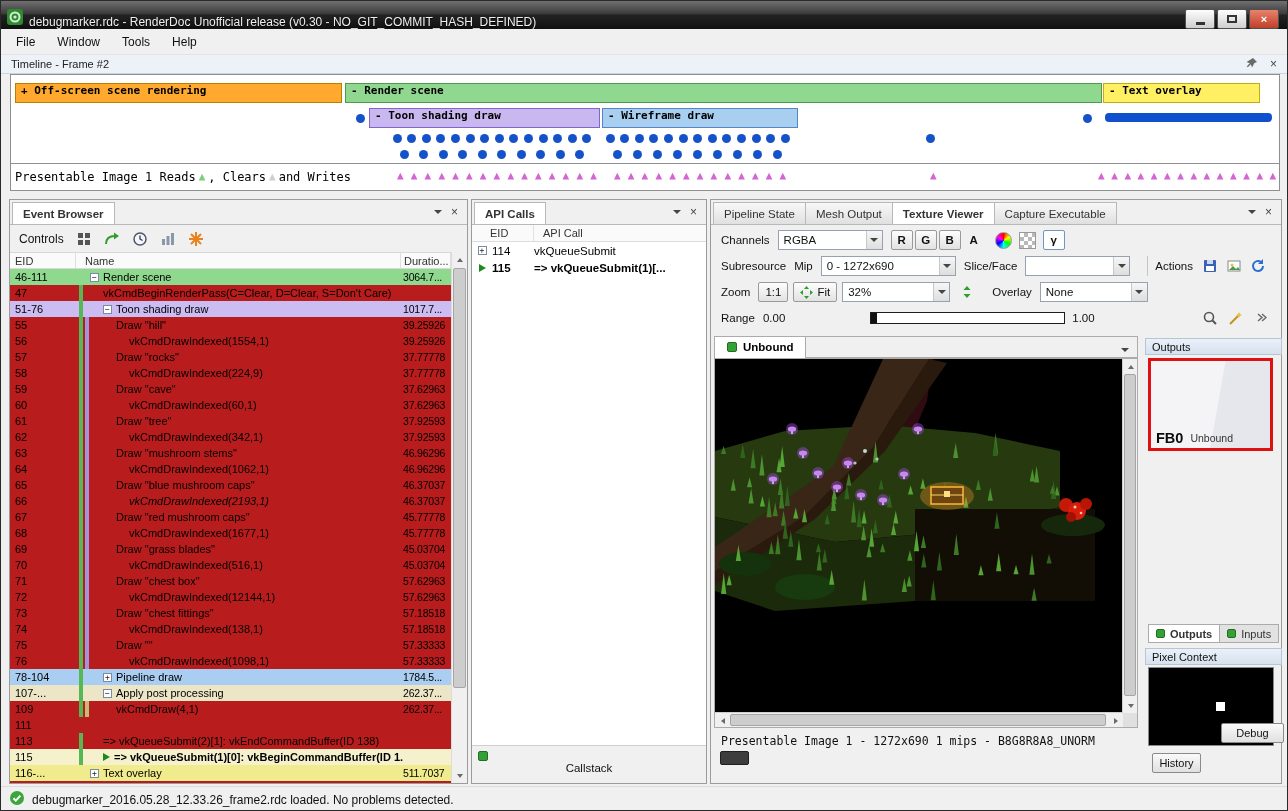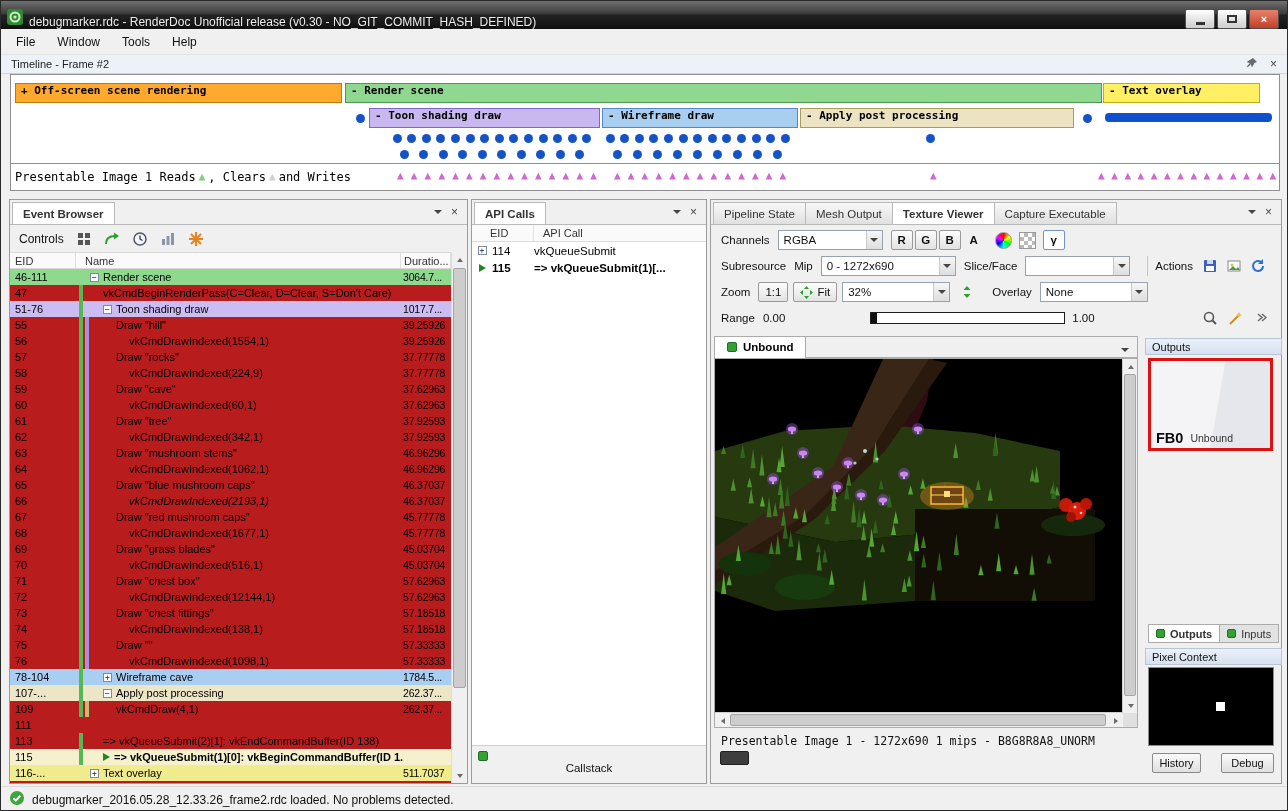--- a/index.html
+++ b/index.html
@@ -123,21 +123,21 @@
 .fb-name{font-weight:bold;font-size:14.5px;color:#0b0b0b}
 .fb-state{font-size:10.5px;color:#333;margin-bottom:2px}
 .io-tabs{position:absolute;left:437px;top:424px;height:19px;display:flex}
 .io-tab{display:flex;align-items:center;gap:5px;font-size:11px;padding:0 7px;border:1px solid #ababab;background:#e2e2e2;color:#333;margin-right:-1px}
 .io-tab.active{background:#fff;font-weight:bold;z-index:2}
 .io-tab .gsq{width:9px;height:9px}
 .pc-view{position:absolute;left:437px;top:467px;width:126px;height:79px;background:#000;border:1px solid #8a8a8a}
 .pc-square{position:absolute;left:67px;top:34px;width:9px;height:9px;background:#fff}
 .pbtn{position:absolute;height:20px;background:linear-gradient(#fafafa,#e0e0e0);border:1px solid #8a8a8a;border-radius:2px;font-size:11px;display:flex;align-items:center;justify-content:center;color:#111}
 #history-btn{left:441px;top:553px;width:49px}
-#debug-btn{left:510px;top:553px;width:53px}
+#debug-btn{left:510px;top:523px;width:63px}
 
 
 .statusbar{position:absolute;left:0;top:785px;width:100%;height:26px;background:#f0f0f0;border-top:1px solid #dcdcdc;display:flex;align-items:center;gap:7px;padding-left:8px;font-size:12px;color:#111}
 </style>
 </head>
 <body>
 
 <div class="window">
 
   <div class="titlebar">
@@ -220,21 +220,20 @@
         <span class="tri-m" style="left: 1219px;">▲</span>
         <span class="tri-m" style="left: 1232.2px;">▲</span>
         <span class="tri-m" style="left: 1245.4px;">▲</span>
         <span class="tri-m" style="left: 1258.6px;">▲</span>
       </div>
   <div class="tl-bar" style="left: 334px; top: 8px; width: 757px; background: rgb(144, 216, 144); border-color: rgb(78, 154, 78);">- Render scene</div>
       <div class="tl-bar" style="left: 4px; top: 8px; width: 327px; background: rgb(255, 170, 46); border-color: rgb(189, 126, 0);">+ Off-screen scene rendering</div>
       <div class="tl-bar" style="left: 1092px; top: 8px; width: 157px; background: rgb(255, 240, 99); border-color: rgb(191, 174, 16);">- Text overlay</div>
       <div class="tl-bar" style="left: 358px; top: 33px; width: 231px; background: rgb(201, 184, 240); border-color: rgb(128, 102, 200);">- Toon shading draw</div>
       <div class="tl-bar" style="left: 591px; top: 33px; width: 196px; background: rgb(168, 206, 240); border-color: rgb(85, 133, 196);">- Wireframe draw</div>
-      <div class="tl-bar" style="left: 789px; top: 33px; width: 274px; background: rgb(235, 227, 194); border-color: rgb(170, 156, 88);">- Apply post processing</div>
       <div class="tl-dot" style="left: 344.5px; top: 38.5px;"></div>
       <div class="tl-dot" style="left: 1071.5px; top: 38.5px;"></div>
       <div class="tl-pill" style="left: 1094px; top: 38px; width: 167px;"></div>
       <div class="tl-dot" style="left: 381.5px; top: 58.5px;"></div>
       <div class="tl-dot" style="left: 396.1px; top: 58.5px;"></div>
       <div class="tl-dot" style="left: 410.7px; top: 58.5px;"></div>
       <div class="tl-dot" style="left: 425.3px; top: 58.5px;"></div>
       <div class="tl-dot" style="left: 439.9px; top: 58.5px;"></div>
       <div class="tl-dot" style="left: 454.5px; top: 58.5px;"></div>
       <div class="tl-dot" style="left: 469.1px; top: 58.5px;"></div>
@@ -601,21 +600,21 @@
             </span>
           </div>
           <div class="c-dur">57.33333</div>
         </div>
         <div class="eb-row" style="background: rgb(170, 206, 242);">
           <div class="c-eid">78-104</div>
           <div class="c-name">
             <span class="guide" style="left: 3px; background: rgb(85, 184, 85);"></span>
             <span class="nm" style="padding-left: 27px;">
               <span class="expander">+</span>
-              <span>Wireframe cave</span>
+              <span>Pipeline draw</span>
             </span>
           </div>
           <div class="c-dur">1784.5...</div>
         </div>
         <div class="eb-row" style="background: rgb(237, 230, 198);">
           <div class="c-eid">107-...</div>
           <div class="c-name">
             <span class="guide" style="left: 3px; background: rgb(85, 184, 85);"></span>
             <span class="nm" style="padding-left: 27px;">
               <span class="expander">−</span>

